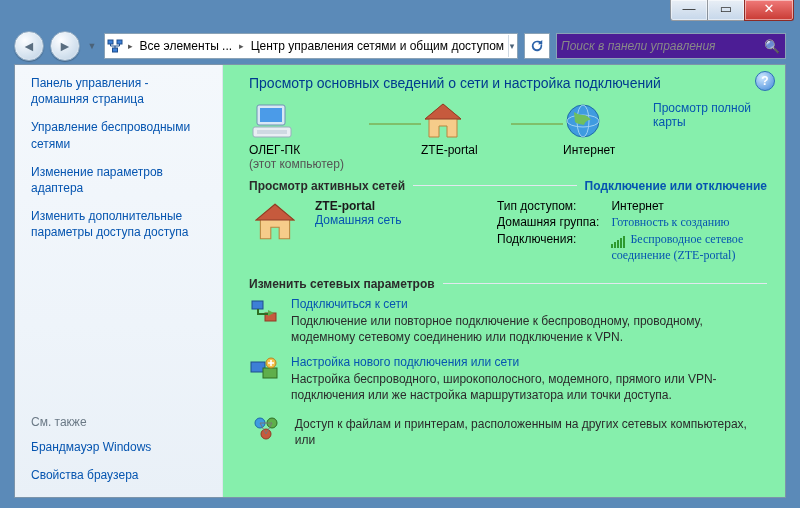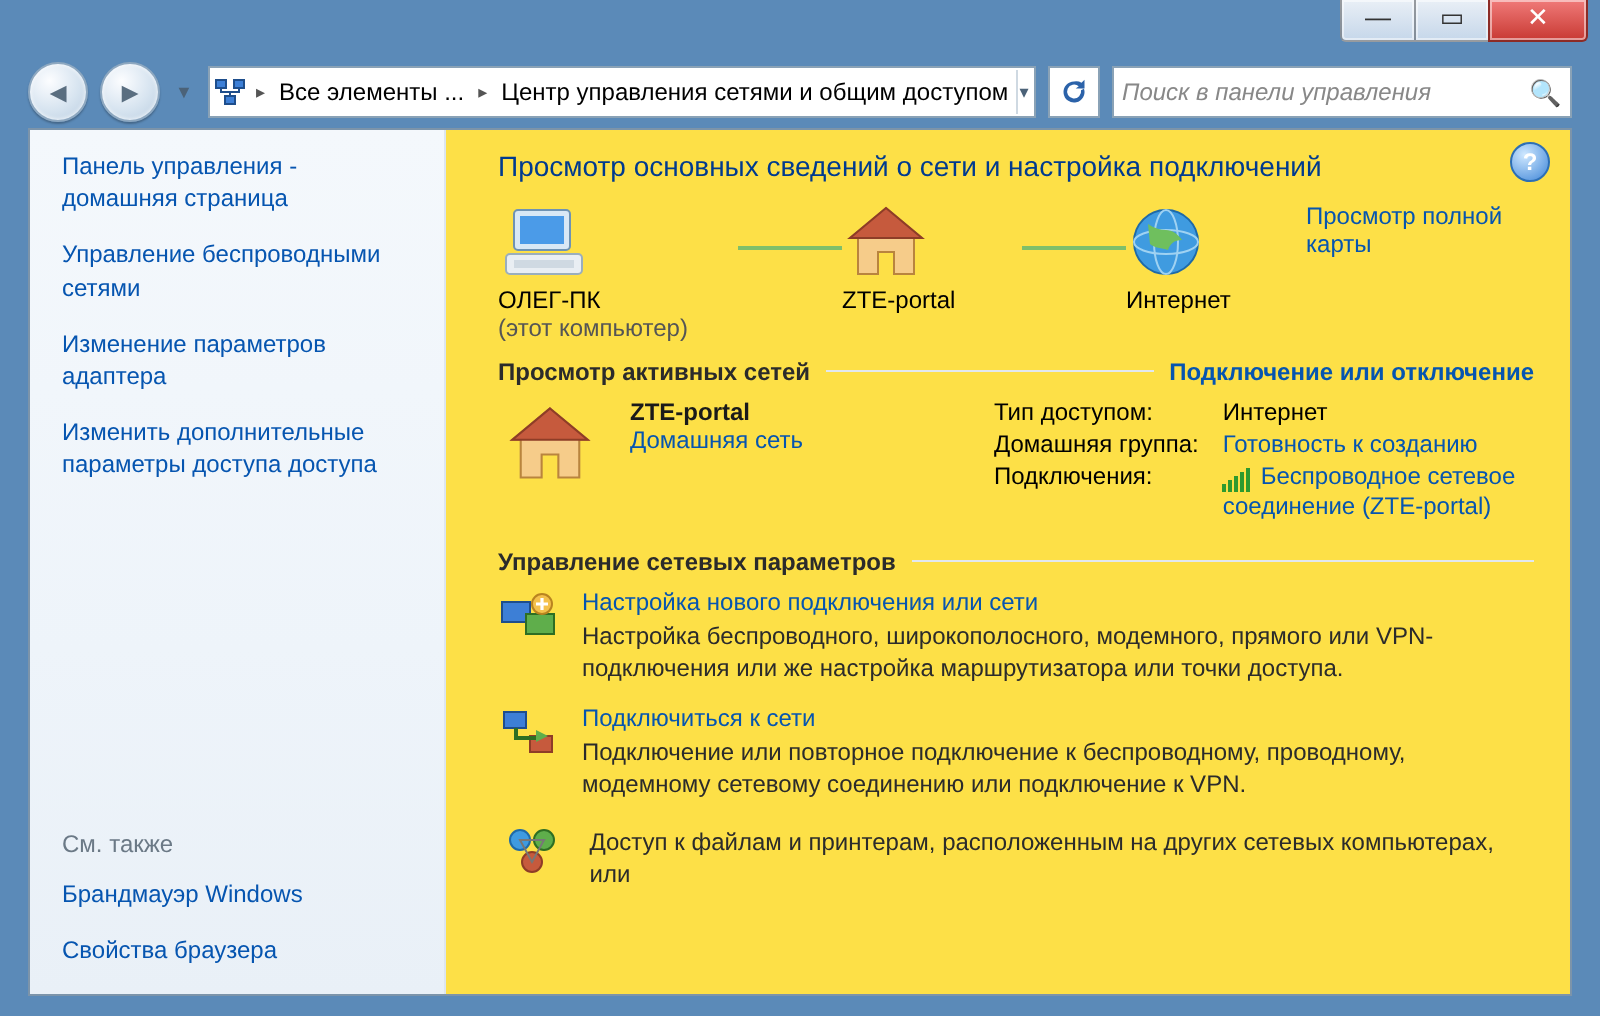--- a/index.html
+++ b/index.html
@@ -13,23 +13,23 @@
 .winbtn.min{border-bottom-left-radius:3px;}
 .glassrow{position:absolute;left:14px;right:14px;top:30px;height:32px;display:flex;align-items:center;gap:6px;}
 .navcir{width:28px;height:28px;border-radius:50%;background:radial-gradient(circle at 35% 30%,#fcfdff,#d7e4f0 55%,#b9cde0);border:1px solid #8ea8c0;box-shadow:inset 0 0 2px #fff,0 1px 1px rgba(0,0,0,.25);display:flex;align-items:center;justify-content:center;color:#5a6e80;font-size:14px;}
 .navdd{width:12px;height:28px;display:flex;align-items:center;justify-content:center;color:#4b6278;font-size:9px;}
 .address{flex:1;height:24px;background:#fff;border:1px solid #8aa2b6;display:flex;align-items:center;padding:0 2px;gap:2px;overflow:hidden;}
 .aicon{width:18px;height:18px;display:flex;align-items:center;justify-content:center;}
 .crumbtxt{white-space:nowrap;padding:0 2px;color:#000;}
 .crumbarr{color:#555;font-size:9px;padding:0 3px;}
 .addr-dd{width:16px;height:22px;border-left:1px solid #cfd9e2;display:flex;align-items:center;justify-content:center;color:#4b6278;font-size:9px;margin-left:auto;}
 .refresh{width:24px;height:24px;background:#fff;border:1px solid #8aa2b6;display:flex;align-items:center;justify-content:center;color:#2b62a9;font-size:14px;}
-.search{flex-basis:220px;height:24px;background:#ffffff;border:1px solid #8aa2b6;display:flex;align-items:center;padding:0 4px;color:#888;font-style:italic;}
+.search{flex-basis:220px;height:24px;background:#4c1d95;border:1px solid #8aa2b6;display:flex;align-items:center;padding:0 4px;color:#888;font-style:italic;}
 .search .sicon{margin-left:auto;color:#6c89a6;font-style:normal;font-size:13px;}
-.client{position:absolute;left:14px;right:14px;top:64px;bottom:10px;background:#fde047;border:1px solid #7c94aa;display:flex;overflow:hidden;}
+.client{position:absolute;left:14px;right:14px;top:64px;bottom:10px;background:#86efac;border:1px solid #7c94aa;display:flex;overflow:hidden;}
 .side{width:208px;background:linear-gradient(#f4f8fc,#eef4fa 60%,#e9f0f7);border-right:1px solid #dde6ee;padding:10px 14px 10px 16px;display:flex;flex-direction:column;box-sizing:border-box;}
 .sidelink{color:#0655b0;line-height:1.35;margin-bottom:12px;cursor:pointer;}
 .sidegap{flex:1;}
 .sidehdr{color:#6b7986;margin:0 0 10px 0;}
 .main{flex:1;position:relative;padding:8px 18px 8px 26px;overflow:hidden;}
 .helpicn{position:absolute;right:10px;top:6px;width:18px;height:18px;border-radius:50%;background:radial-gradient(circle at 35% 30%,#cfe8ff,#3f86d8);color:#fff;font-weight:bold;font-size:12px;text-align:center;line-height:18px;border:1px solid #2d6fb6;}
 .h1{color:#003a8f;font-size:14px;margin:2px 0 10px 0;}
 .maprow{display:flex;align-items:flex-start;}
 .nodes{display:flex;align-items:flex-start;gap:0;}
 .node{width:120px;}
@@ -41,21 +41,21 @@
 .secrow{display:flex;align-items:center;margin-top:8px;font-weight:bold;}
 .seclbl{color:#2b2b2b;}
 .seclink{margin-left:auto;color:#0655b0;cursor:pointer;}
 .netblk{display:flex;margin-top:6px;gap:14px;}
 .neticon{width:52px;display:flex;align-items:flex-start;justify-content:center;padding-top:2px;}
 .netname{font-weight:bold;color:#1a1a1a;}
 .nettype{color:#0655b0;cursor:pointer;text-align:right;}
 .props{margin-left:auto;display:grid;grid-template-columns:auto auto;column-gap:12px;row-gap:2px;width:270px;}
 .pk{color:#000;white-space:nowrap;}
 .pv{color:#000;}
-.pvlink{color:#0655b0;cursor:pointer;}
+.pvlink{color:#0655b0;cursor:pointer;font-family:Liberation Serif, serif;}
 .sig{display:inline-block;vertical-align:middle;margin-right:4px;}
 .sig span{display:inline-block;width:2px;background:#2e9a2e;margin-right:1px;vertical-align:bottom;}
 .task{display:flex;gap:12px;margin:6px 0 10px 0;}
 .tico{width:34px;display:flex;justify-content:center;padding-top:1px;}
 .ttitle{color:#0655b0;cursor:pointer;}
 .tdesc{color:#2b2b2b;margin-top:2px;line-height:1.35;}
 
 svg{display:block;}
 </style>
 </head>
@@ -181,54 +181,54 @@
           <div class="pk">Домашняя группа:</div>
           <div class="pvlink">Готовность к созданию</div>
           <div class="pk">Подключения:</div>
           <div class="pvlink">
             <span class="sig"><span style="height:4px"></span><span style="height:6px"></span><span style="height:8px"></span><span style="height:10px"></span><span style="height:12px"></span></span><span>Беспроводное сетевое соединение (ZTE-portal)</span>
           </div>
         </div>
       </div>
 
       <div class="secrow" style="margin-top:14px">
-        <span class="seclbl">Управление сетевых параметров</span>
+        <span class="seclbl">Изменить сетевых параметров</span>
         <span style="flex:1;height:1px;border-top:1px solid #e2e8ef;margin:0 0 0 8px;"></span>
+      </div>
+
+      <div class="task">
+        <div class="tico">
+          <svg width="30" height="28" viewBox="0 0 30 28">
+              <rect x="3" y="3" width="11" height="8" fill="#3d7fd6" stroke="#1e4e8c"></rect>
+              <rect x="16" y="15" width="11" height="8" fill="#c65a3d" stroke="#8e3d27"></rect>
+              <path d="M9 11v5h10v-1" stroke="#2e6e23" stroke-width="2" fill="none"></path>
+              <polygon points="19,12 25,15 19,18" fill="#5fae4b"></polygon>
+            </svg>
+        </div>
+        <div>
+          <div class="ttitle">Подключиться к сети</div>
+          <div class="tdesc">Подключение или повторное подключение к беспроводному, проводному, модемному сетевому соединению или подключение к VPN.</div>
+        </div>
       </div>
 
       <div class="task">
         <div class="tico">
           <svg width="30" height="28" viewBox="0 0 30 28">
               <rect x="2" y="6" width="14" height="10" fill="#3d7fd6" stroke="#1e4e8c"></rect>
               <rect x="14" y="12" width="14" height="10" fill="#5fae4b" stroke="#2e6e23"></rect>
               <circle cx="22" cy="7" r="5" fill="#f4c14b" stroke="#b98420"></circle>
               <path d="M22 4v6M19 7h6" stroke="#fff" stroke-width="1.6"></path>
             </svg>
         </div>
         <div>
           <div class="ttitle">Настройка нового подключения или сети</div>
           <div class="tdesc">Настройка беспроводного, широкополосного, модемного, прямого или VPN-подключения или же настройка маршрутизатора или точки доступа.</div>
         </div>
       </div>
 
-      <div class="task">
-        <div class="tico">
-          <svg width="30" height="28" viewBox="0 0 30 28">
-              <rect x="3" y="3" width="11" height="8" fill="#3d7fd6" stroke="#1e4e8c"></rect>
-              <rect x="16" y="15" width="11" height="8" fill="#c65a3d" stroke="#8e3d27"></rect>
-              <path d="M9 11v5h10v-1" stroke="#2e6e23" stroke-width="2" fill="none"></path>
-              <polygon points="19,12 25,15 19,18" fill="#5fae4b"></polygon>
-            </svg>
-        </div>
-        <div>
-          <div class="ttitle">Подключиться к сети</div>
-          <div class="tdesc">Подключение или повторное подключение к беспроводному, проводному, модемному сетевому соединению или подключение к VPN.</div>
-        </div>
-      </div>
-
       <div class="task" style="margin-bottom:0">
         <div class="tico">
           <svg width="30" height="28" viewBox="0 0 30 28">
               <circle cx="9" cy="8" r="5" fill="#3f9be0" stroke="#1e6aa8"></circle>
               <circle cx="21" cy="8" r="5" fill="#5fae4b" stroke="#2e6e23"></circle>
               <circle cx="15" cy="19" r="5" fill="#c65a3d" stroke="#8e3d27"></circle>
               <path d="M9 8L21 8L15 19z" stroke="#777" fill="none"></path>
             </svg>
         </div>
         <div>

